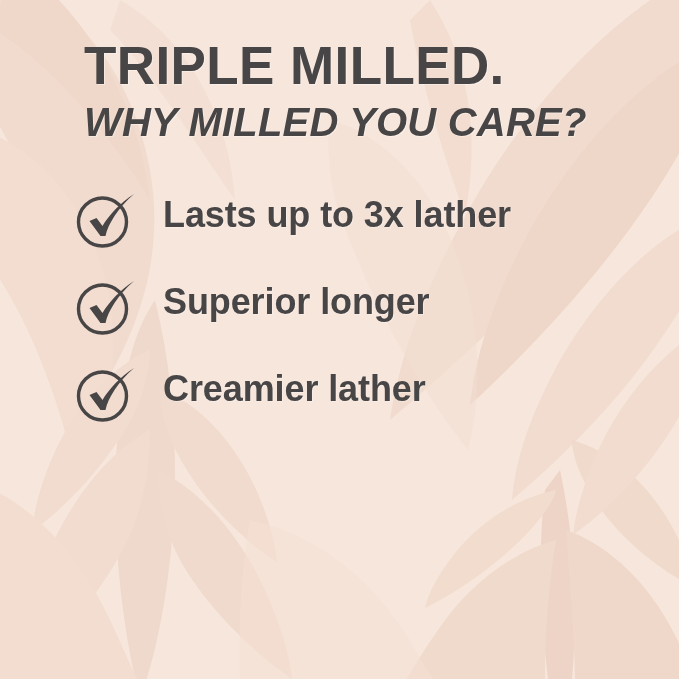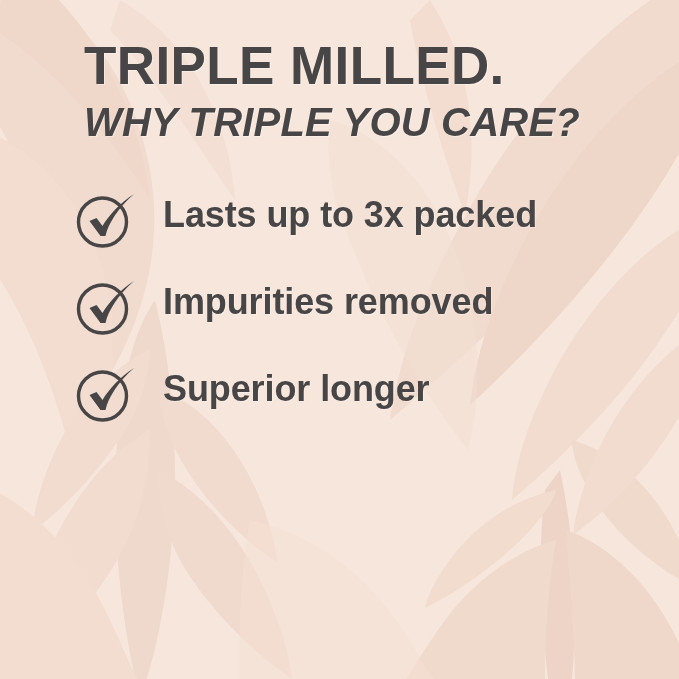--- a/index.html
+++ b/index.html
@@ -155,52 +155,52 @@
     <g opacity="0.55">
       <path d="M330,120 C400,140 450,210 470,300 C482,360 478,410 468,450 C420,390 370,300 340,215 C328,180 327,145 330,120 Z" fill="#f3dfd3"></path>
       <path d="M250,520 C320,535 380,585 415,650 C428,672 433,679 434,679 L240,679 C238,620 242,565 250,520 Z" fill="#f4e0d4"></path>
     </g>
   </svg>
 
   <div id="content">
 
     <div class="headline-block">
       <h1 class="title">TRIPLE MILLED.</h1>
-      <h2 class="subtitle">WHY TRIPLE YOU CARE?</h2>
+      <h2 class="subtitle">WHY MILLED YOU CARE?</h2>
     </div>
 
     <ul class="benefits">
 
       <li class="benefit-item">
         <span class="check-icon">
           <svg viewBox="0 0 60 60" width="60" height="60">
             <circle cx="26.5" cy="32" r="24" fill="none" stroke="#474545" stroke-width="3.4"></circle>
             <path d="M13.5,31 L24.5,46 L29.5,46 C32,34 42,18 58,4 C44,13 33,25 26.5,36 L20.5,28 Z" fill="#474545"></path>
           </svg>
         </span>
-        <p class="benefit-text">Lasts up to 3x packed</p>
+        <p class="benefit-text">Lasts up to 3x lather</p>
       </li>
 
-      <li class="benefit-item">
-        <span class="check-icon">
-          <svg viewBox="0 0 60 60" width="60" height="60">
-            <circle cx="26.5" cy="32" r="24" fill="none" stroke="#474545" stroke-width="3.4"></circle>
-            <path d="M13.5,31 L24.5,46 L29.5,46 C32,34 42,18 58,4 C44,13 33,25 26.5,36 L20.5,28 Z" fill="#474545"></path>
-          </svg>
-        </span>
-        <p class="benefit-text">Impurities removed</p>
-      </li>
 
       <li class="benefit-item">
         <span class="check-icon">
           <svg viewBox="0 0 60 60" width="60" height="60">
             <circle cx="26.5" cy="32" r="24" fill="none" stroke="#474545" stroke-width="3.4"></circle>
             <path d="M13.5,31 L24.5,46 L29.5,46 C32,34 42,18 58,4 C44,13 33,25 26.5,36 L20.5,28 Z" fill="#474545"></path>
           </svg>
         </span>
         <p class="benefit-text">Superior longer</p>
       </li>
 
+      <li class="benefit-item">
+        <span class="check-icon">
+          <svg viewBox="0 0 60 60" width="60" height="60">
+            <circle cx="26.5" cy="32" r="24" fill="none" stroke="#474545" stroke-width="3.4"></circle>
+            <path d="M13.5,31 L24.5,46 L29.5,46 C32,34 42,18 58,4 C44,13 33,25 26.5,36 L20.5,28 Z" fill="#474545"></path>
+          </svg>
+        </span>
+        <p class="benefit-text">Creamier lather</p>
+      </li>
 
 
     </ul>
   </div>
 </div>
 
 </body></html>

